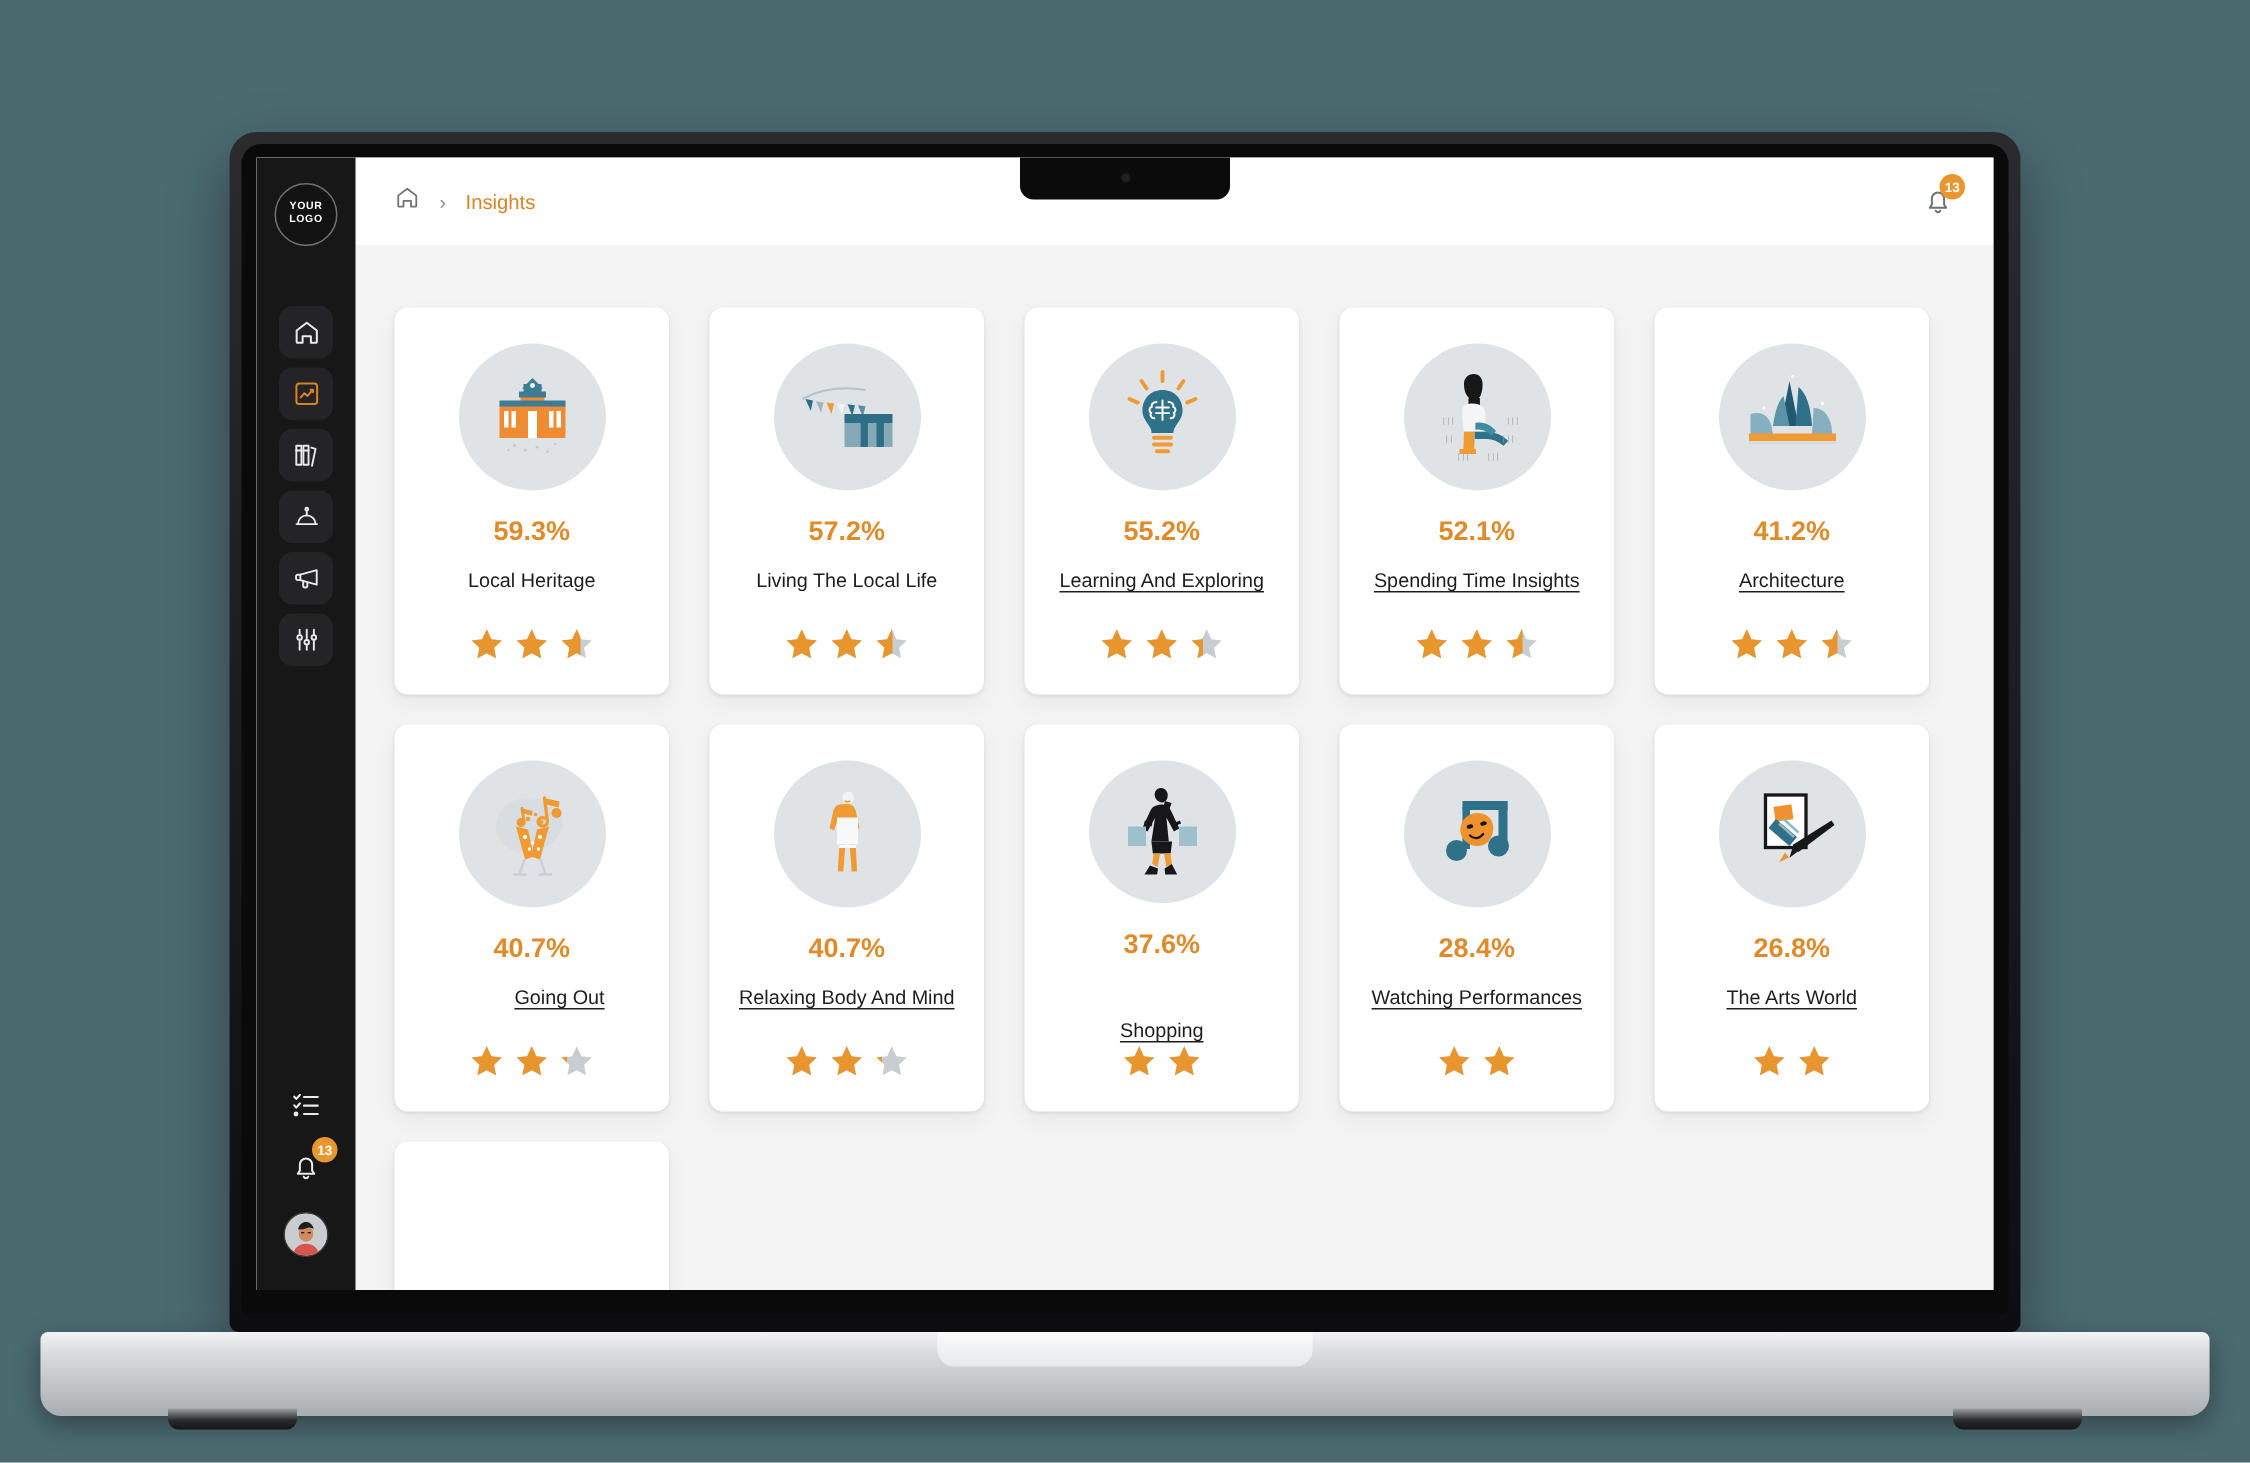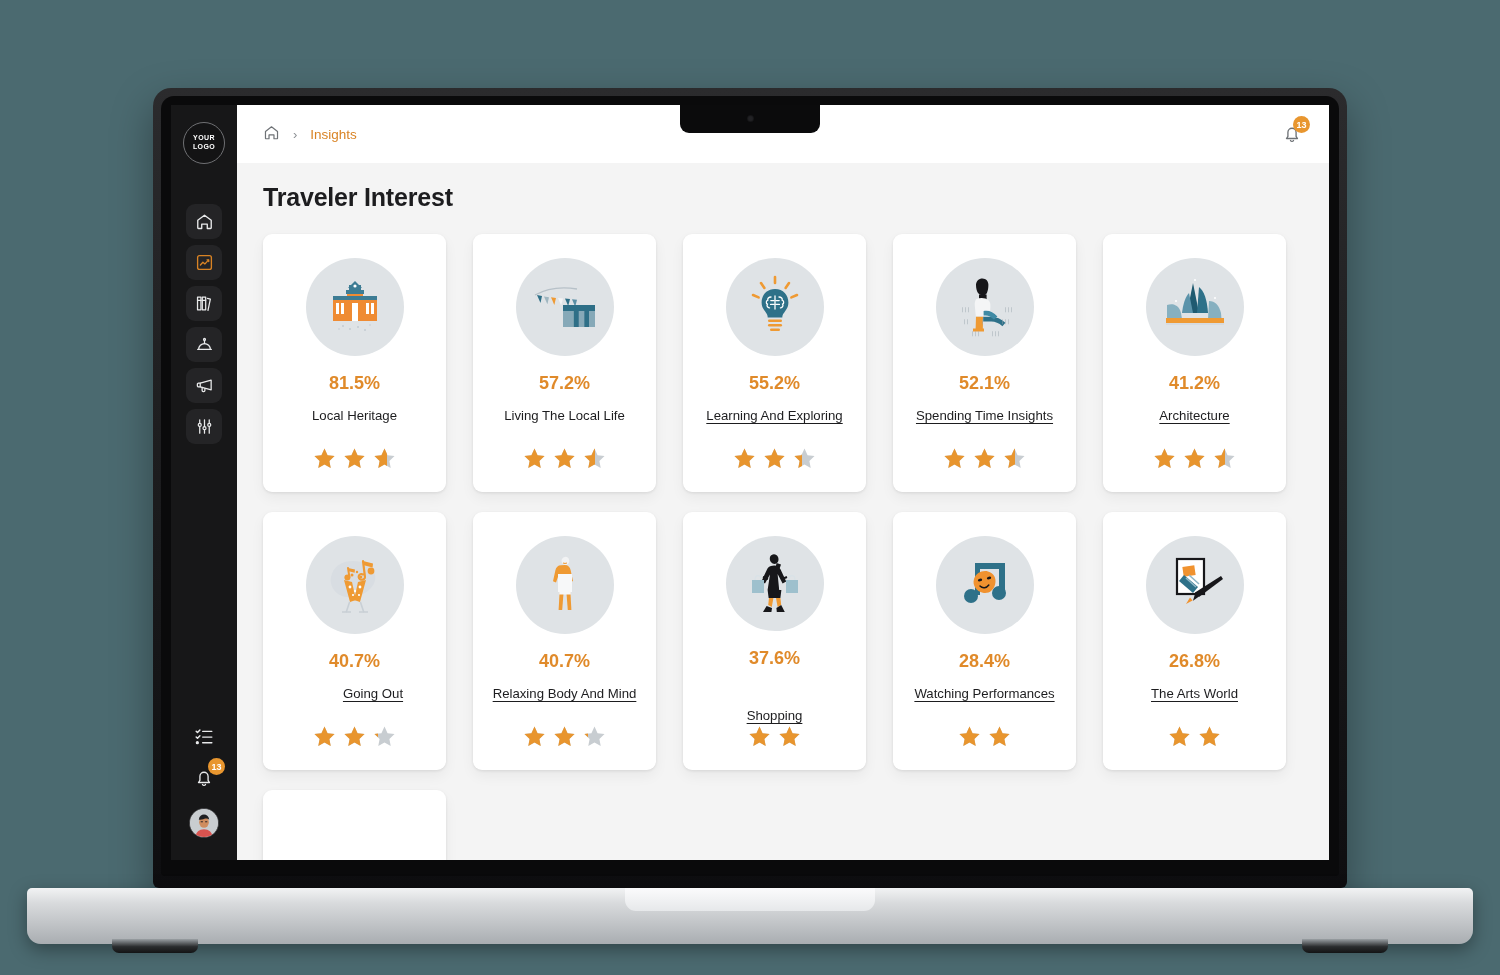--- a/index.html
+++ b/index.html
@@ -305,21 +305,20 @@
               <path d="M10.2 19.8a2 2 0 0 0 3.6 0"></path>
             </svg>
           <span class="badge">13</span>
         </span>
       </div>
     </div>
 
     <div class="content">
 
       <div class="page-head">
-        <div class="page-title">Traveler Interest</div>
       </div>
 
       <div class="grid" id="cards-grid">
           <div class="card">
             <div class="card-icon">
               <svg viewBox="0 0 72 72">
                 <path d="M30 14h12v6H30z" fill="#3d7c94"></path>
                 <path d="M36 10l7 7H29z" fill="#3d7c94"></path>
                 <rect x="14" y="28" width="44" height="22" fill="#ef8b33"></rect>
                 <rect x="28" y="22" width="16" height="28" fill="#ef8b33"></rect>
@@ -336,21 +335,21 @@
                 <g fill="#c3cbd2">
                   <circle cx="24" cy="55" r="1"></circle>
                   <circle cx="31" cy="58" r="1"></circle>
                   <circle cx="39" cy="56" r="1"></circle>
                   <circle cx="46" cy="59" r="1"></circle>
                   <circle cx="20" cy="58" r=".8"></circle>
                   <circle cx="51" cy="54" r=".8"></circle>
                 </g>
               </svg>
             </div>
-            <div class="card-pct">81.5%</div>
+            <div class="card-pct">59.3%</div>
             <div class="card-label" style="max-width: 170px;">Local Heritage</div>
             <div class="stars">
               <span class="star">
                 <span class="bg">
                   <svg viewBox="0 0 24 24">
                     <path d="M12 1.6l3.2 6.9 7.3.9-5.4 5.1 1.4 7.3L12 18.3 5.5 21.8l1.4-7.3L1.5 9.4l7.3-.9z" fill="#c8cdd1"></path>
                   </svg>
                 </span>
                 <span class="fg" style="width:23.0px">
                   <svg viewBox="0 0 24 24">

